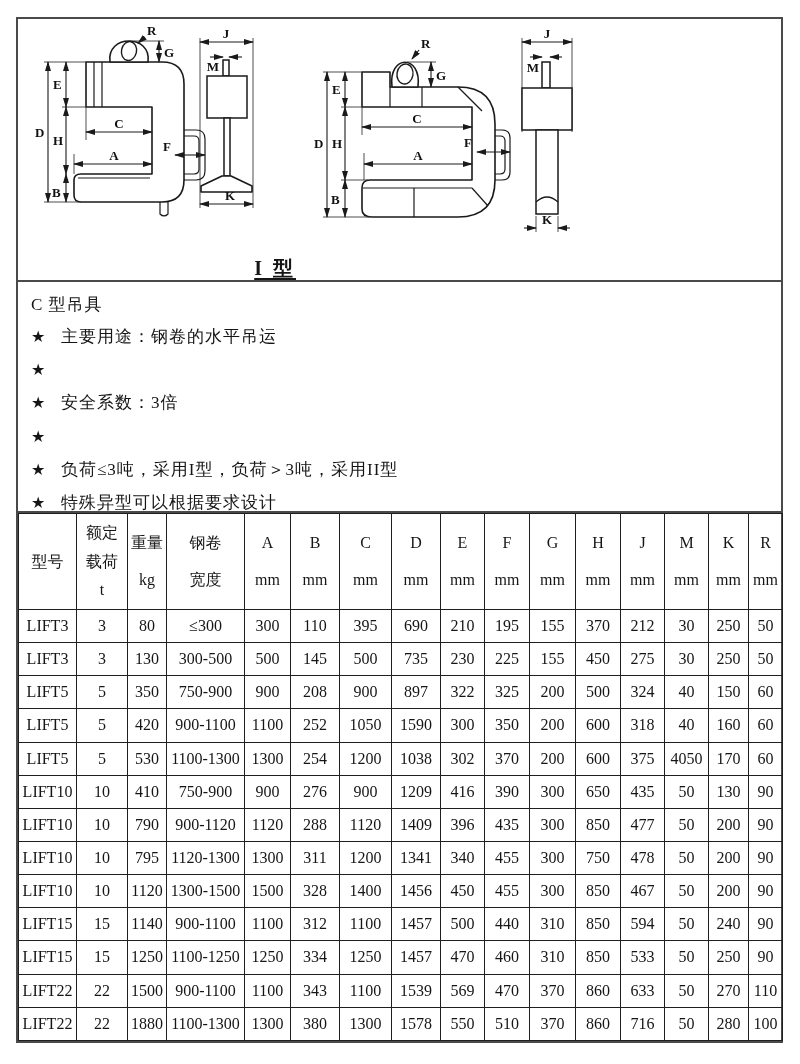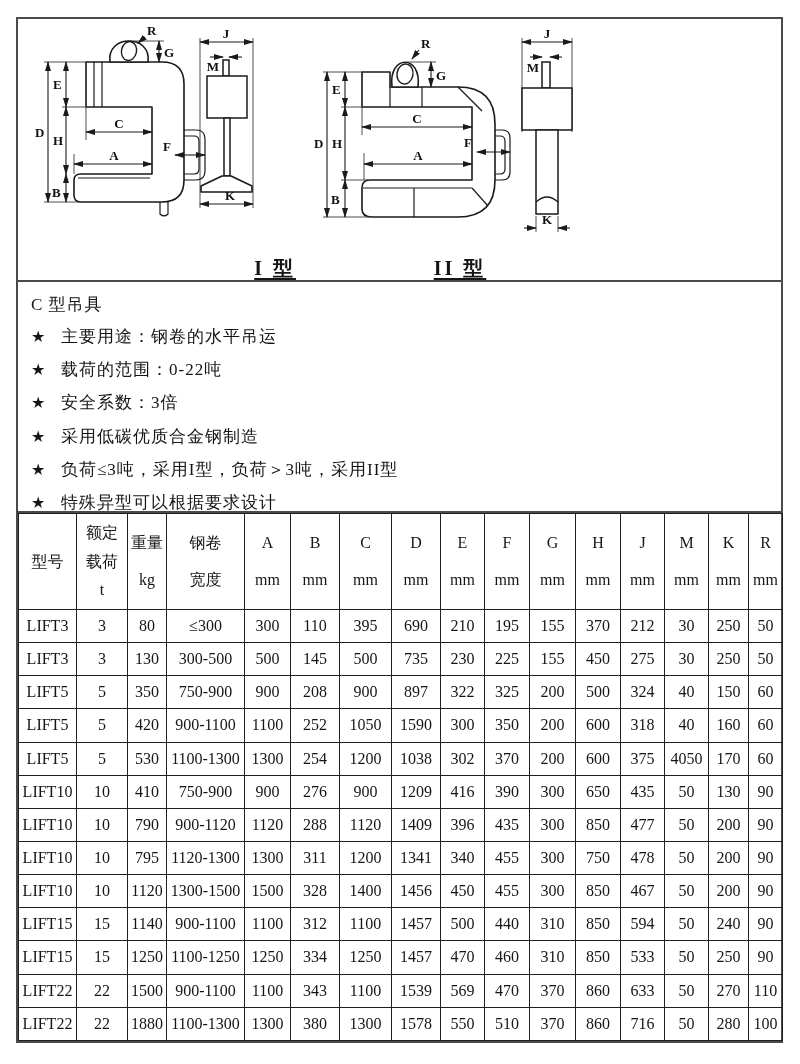--- a/index.html
+++ b/index.html
@@ -182,41 +182,38 @@
       <rect class="part" x="232" y="30" width="8" height="26"></rect>
       <rect class="part" x="212" y="56" width="50" height="42"></rect>
       <rect class="part" x="226" y="98" width="22" height="84"></rect>
       <path class="inner" d="M226,170 Q237,160 248,170"></path>
       <line class="ext" x1="226" y1="184" x2="226" y2="200"></line>
       <line class="ext" x1="248" y1="184" x2="248" y2="200"></line>
       <line class="dim" x1="214" y1="196" x2="226" y2="196" marker-end="url(#a2)"></line>
       <line class="dim" x1="260" y1="196" x2="248" y2="196" marker-end="url(#a2)"></line>
       <text class="dlab mid" x="237" y="192">K</text>
     </svg>
-    <div class="caption cap2">II 型</div>
   </div>
 
   <div class="info">
     <div class="info-title">C 型吊具</div>
     <ul class="bullets">
       <li>
           <span class="star">★</span>
           <span class="btext">主要用途：钢卷的水平吊运</span>
         </li>
       <li>
           <span class="star">★</span>
-          <span class="btext">载荷的范围：0-22吨</span>
         </li>
       <li>
           <span class="star">★</span>
           <span class="btext">安全系数：3倍</span>
         </li>
       <li>
           <span class="star">★</span>
-          <span class="btext">采用低碳优质合金钢制造</span>
         </li>
       <li>
           <span class="star">★</span>
           <span class="btext">负荷≤3吨，采用I型，负荷＞3吨，采用II型</span>
         </li>
       <li>
           <span class="star">★</span>
           <span class="btext">特殊异型可以根据要求设计</span>
         </li>
     </ul>

